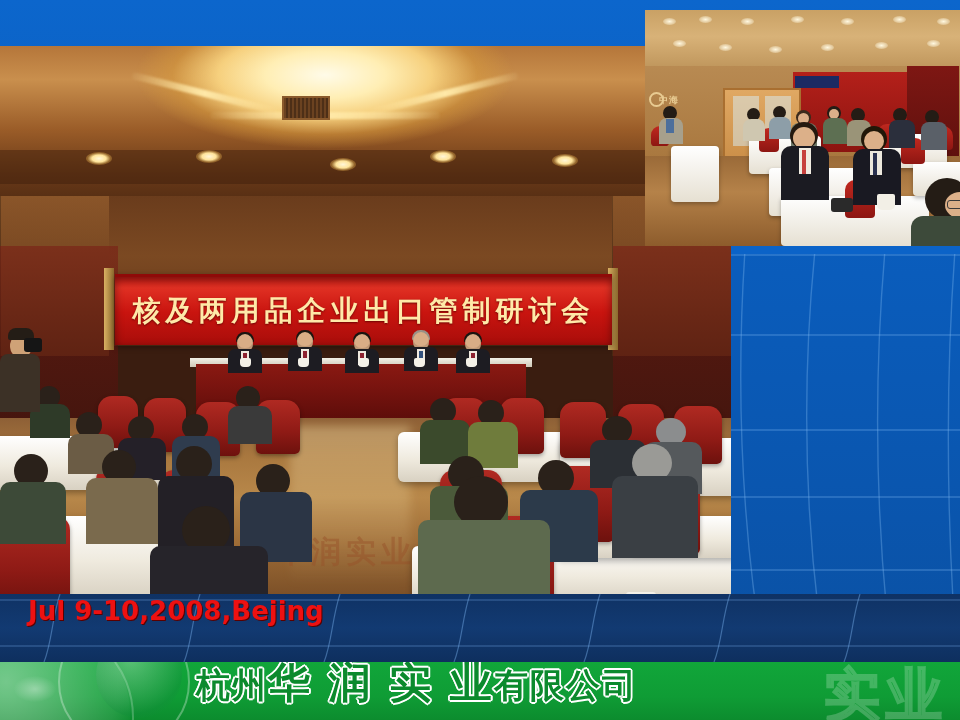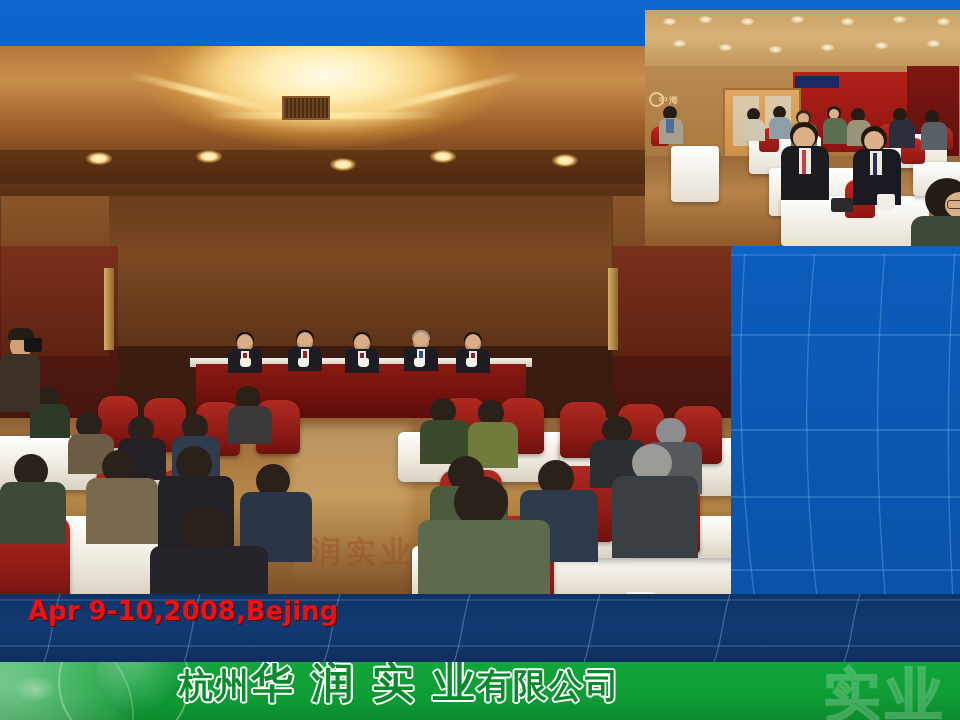--- a/index.html
+++ b/index.html
@@ -161,21 +161,21 @@
     overflow:hidden;
   }
   .f-sphere{position:absolute;border-radius:50%;}
   .f-ring{position:absolute;border-radius:50%;border:2px solid rgba(255,255,255,.22);}
   .watermark{
     position:absolute;right:12px;top:-4px;z-index:1;
     font-family:"DejaVu Sans",sans-serif;font-weight:bold;font-size:56px;
     color:transparent;-webkit-text-stroke:2px rgba(255,255,255,.22);
     letter-spacing:6px;white-space:nowrap;
   }
-  .logo-wrap{position:absolute;left:179px;top:3px;z-index:3;text-align:center;}
+  .logo-wrap{position:absolute;left:196px;top:3px;z-index:3;text-align:center;}
   .logo-cn{
     font-family:"DejaVu Sans",sans-serif;font-weight:bold;
     font-size:34px;line-height:36px;letter-spacing:2px;white-space:nowrap;
     color:#0b8a2d;
     text-shadow:
       -1.4px -1.4px 0 #ffffff, 1.4px -1.4px 0 #ffffff,
       -1.4px  1.4px 0 #ffffff, 1.4px  1.4px 0 #ffffff,
        0 -1.8px 0 #ffffff, 0 1.8px 0 #ffffff,
       -1.8px 0 0 #ffffff, 1.8px 0 0 #ffffff;
   }
@@ -233,20 +233,23 @@
       <div class="spot" style="left:612px;top:158px;"></div>
 
       <div class="backwall"></div>
       <div class="wall-panel" style="left:0;top:150px;width:108px;height:160px;"></div>
       <div class="wall-panel" style="left:612px;top:150px;width:120px;height:160px;"></div>
       <div class="sidewall l" style="top:200px;height:180px;opacity:.55;"></div>
       <div class="sidewall r" style="top:200px;height:180px;opacity:.55;"></div>
 
       <div class="banner-frame" style="left:104px;"></div>
       <div class="banner-frame" style="left:608px;"></div>
+      <div class="banner">
+        <span class="banner-text">核及两用品企业出口管制研讨会</span>
+      </div>
 
       <div class="head-top"></div>
       <div class="head-table"></div>
       <div class="panelist" style="left:228px;top:288px;">
         <div class="p-hair"></div>
           <div class="p-head"></div>
           <div class="p-body"></div>
         <div class="p-shirt"></div>
           <div class="p-tie"></div>
       </div>
@@ -511,21 +514,21 @@
           <path d="M470 0 C 462 24, 462 48, 454 68"></path>
           <path d="M600 0 C 592 24, 592 48, 584 68"></path>
           <path d="M730 0 C 722 24, 722 48, 714 68"></path>
           <path d="M860 0 C 852 24, 852 48, 844 68"></path>
           <line x1="0" y1="6" x2="960" y2="6"></line>
           <line x1="0" y1="52" x2="960" y2="52"></line>
         </g>
       </svg>
     </div>
     <div class="caption-text">
-      <span class="l2">Apr 9-10,2008,Bejing</span>
+      <span class="l2">Jul 9-10,2008,Bejing</span>
     </div>
   </div>
 
   <div class="footer">
     <div class="f-sphere" style="left:-70px;top:-48px;width:200px;height:200px;
                 background:radial-gradient(circle at 38% 34%,rgba(255,255,255,.42),rgba(255,255,255,.10) 62%,rgba(255,255,255,0) 74%);"></div>
     <div class="f-sphere" style="left:96px;top:-30px;width:86px;height:86px;
                 background:radial-gradient(circle at 40% 32%,rgba(255,255,255,.30),rgba(20,140,60,.35) 70%,rgba(20,140,60,0) 80%);"></div>
     <div class="f-ring" style="left:-56px;top:-40px;width:186px;height:186px;"></div>
     <div class="f-ring" style="left:58px;top:-46px;width:128px;height:128px;border-color:rgba(255,255,255,.30);"></div>

